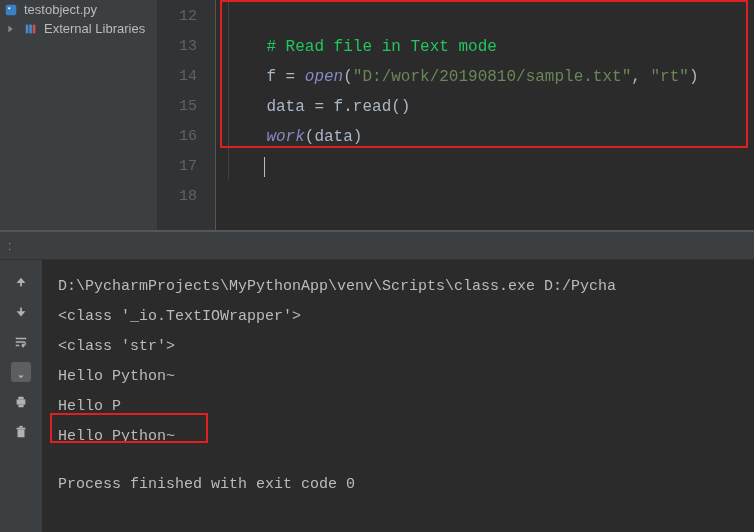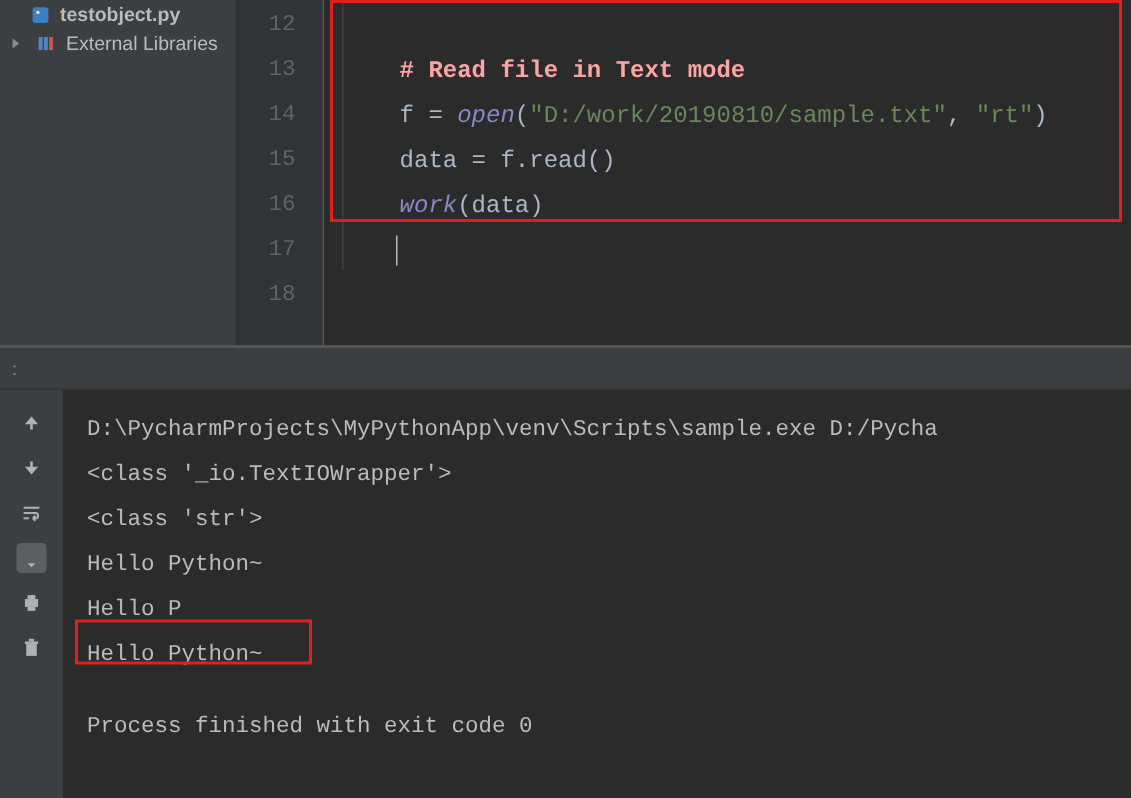--- a/index.html
+++ b/index.html
@@ -23,21 +23,21 @@
   border-right: 1px solid #323232;
 }
 .sidebar-item {
   display: flex;
   align-items: center;
   padding: 2px 4px;
   white-space: nowrap;
   color: #bbbbbb;
   gap: 6px;
 }
-.sidebar-item.level1 { padding-left: 20px; font-weight: bold; }
+.sidebar-item.level1 { padding-left: 4px; }
 .icon-svg { width: 14px; height: 14px; flex-shrink: 0; }
 .gutter {
   width: 58px;
   background: #313335;
   border-right: 1px solid #555555;
   padding-top: 2px;
 }
 .line-number {
   color: #606366;
   text-align: right;
@@ -79,21 +79,21 @@
   pointer-events: none;
 }
 .caret {
   display: inline-block;
   width: 1px;
   height: 20px;
   background: #bbbbbb;
   vertical-align: middle;
   margin-left: 36px;
 }
-.tok-comment { color: #fca5a5; font-weight: bold; }
+.tok-comment { color: #22c55e; }
 .tok-builtin { color: #8888c6; font-style: italic; }
 .tok-string { color: #6a8759; }
 .tok-identifier { color: #a9b7c6; }
 .tok-paren { color: #a9b7c6; }
 
 .separator {
   height: 2px;
   background: #555555;
 }
 
@@ -259,21 +259,21 @@
     <div class="console-gutter-btn">
       <svg width="14" height="14" viewBox="0 0 16 16">
           <rect x="4" y="5" width="8" height="9" fill="#afb1b3"></rect>
           <rect x="3" y="3" width="10" height="2" fill="#afb1b3"></rect>
           <rect x="6" y="1" width="4" height="2" fill="#afb1b3"></rect>
         </svg>
     </div>
   </div>
 
   <div class="console-output">
-    <div class="console-line">D:\PycharmProjects\MyPythonApp\venv\Scripts\sample.exe D:/Pycha</div>
+    <div class="console-line">D:\PycharmProjects\MyPythonApp\venv\Scripts\class.exe D:/Pycha</div>
     <div class="console-line">&lt;class '_io.TextIOWrapper'&gt;</div>
     <div class="console-line">&lt;class 'str'&gt;</div>
     <div class="console-line">Hello Python~</div>
     <div class="console-line">Hello P</div>
     <div class="console-line">Hello Python~</div>
     <div class="console-spacer"></div>
     <div class="console-line">Process finished with exit code 0</div>
     <div class="red-box-console"></div>
   </div>
 </div>

